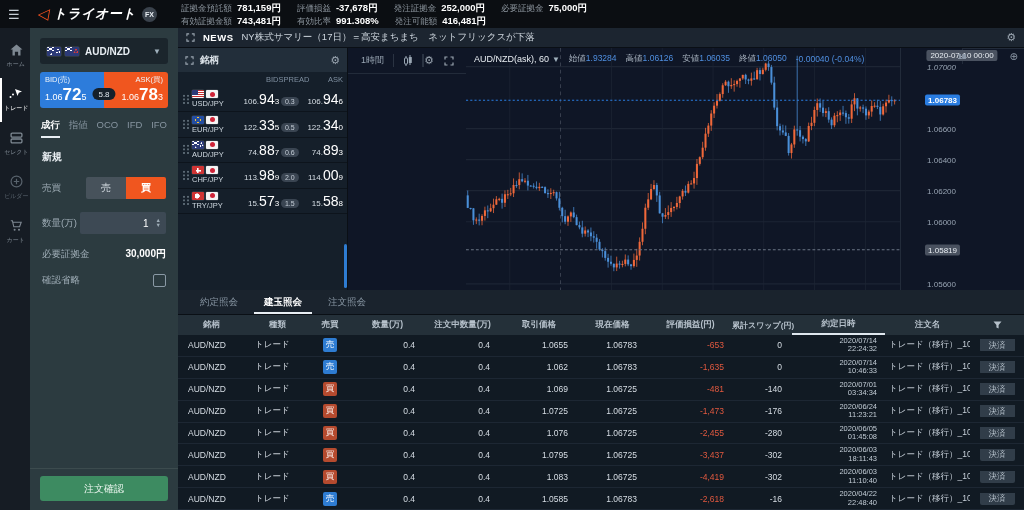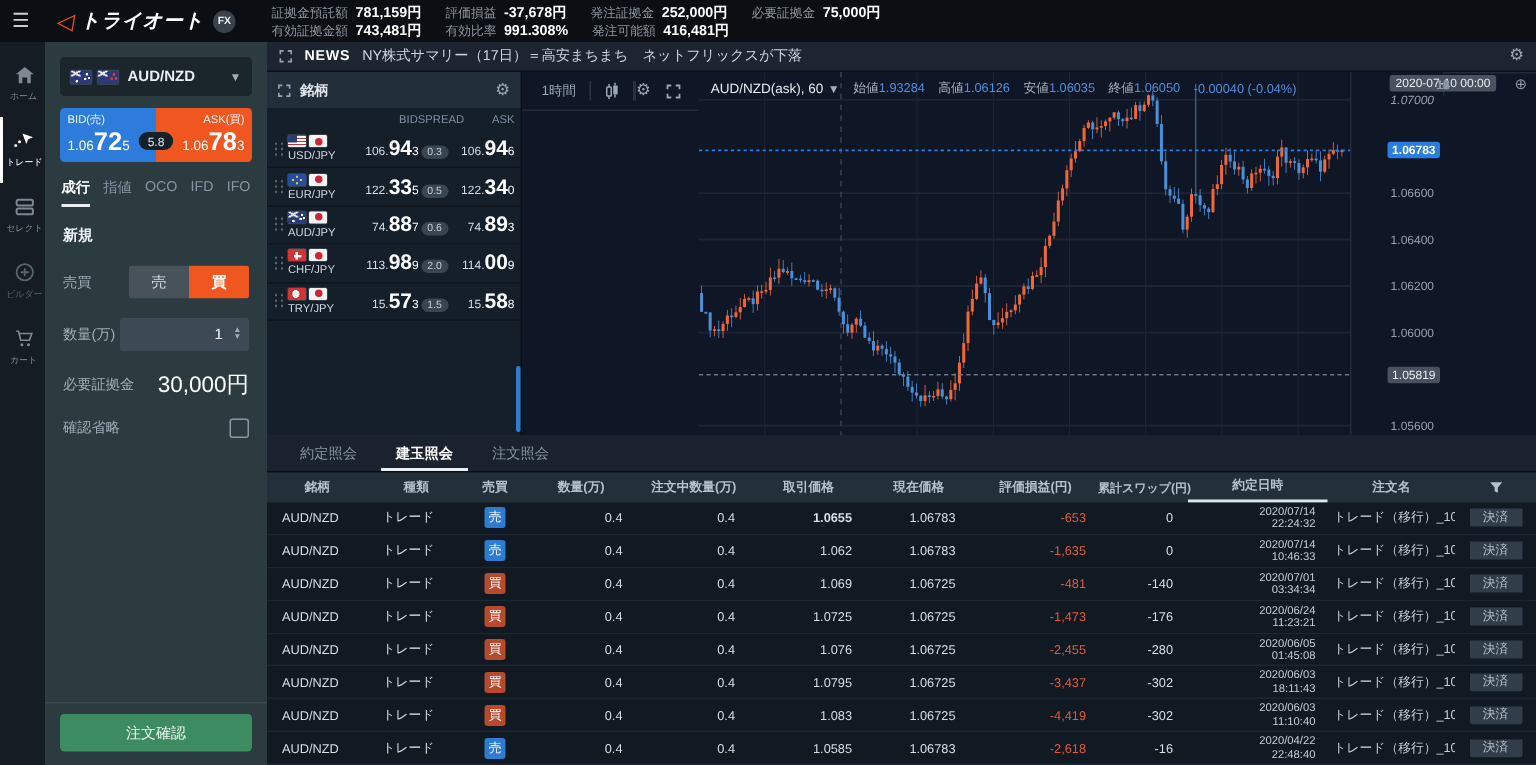--- a/index.html
+++ b/index.html
@@ -67,21 +67,21 @@
   .sec-label{font-size:10px;font-weight:bold;color:#eef3f7;margin:12px 12px 0}
   .form-row{display:flex;align-items:center;justify-content:space-between;margin:13px 12px 0}
   .f-lbl{font-size:9.5px;color:#9fadb6}
   .side-btns{display:flex;border-radius:2px;overflow:hidden}
   .btn-side{width:40px;height:22px;font-size:10px;display:flex;align-items:center;justify-content:center;cursor:pointer}
   .btn-sell{background:#47525b;color:#d7dee4}
   .btn-buy{background:#f0561f;color:#fff;font-weight:bold}
   .qty-box{width:86px;height:22px;background:#3d4954;border-radius:2px;display:flex;align-items:center;justify-content:flex-end;padding:0 5px;gap:7px;cursor:text}
   .qty-val{font-size:10px;color:#fff}
   .stepper{display:flex;flex-direction:column;color:#9fadb8;font-size:5.5px;line-height:5px;cursor:pointer}
-  .margin-val{font-size:15px;font-weight:normal;color:#fff}
+  .margin-val{font-size:10px;font-weight:bold;color:#fff}
   .checkbox{width:13px;height:13px;border:1px solid #8a99a5;border-radius:2px;background:transparent;cursor:pointer}
   .submit-wrap{position:absolute;bottom:0;left:0;right:0;border-top:1px solid #3c4b4e;padding:7px 10px 9px}
   .submit-btn{height:25px;background:#3d8b61;border-radius:3px;color:#eaf5ee;font-size:10px;display:flex;align-items:center;justify-content:center;cursor:pointer}
   
   .right{flex:1;display:flex;flex-direction:column;min-width:0}
   .news-bar{height:20px;background:#1c2530;display:flex;align-items:center;padding:0 8px;gap:8px;border-bottom:1px solid #0a0f15;flex:none}
   .news-label{font-size:9.5px;font-weight:bold;color:#fff;letter-spacing:.5px}
   .news-text{font-size:9.5px;color:#cdd5dd;flex:1;white-space:nowrap;overflow:hidden}
   .gear{color:#9aa5b0;font-size:11px;cursor:pointer;line-height:1}
   .icon-btn{cursor:pointer;display:flex;align-items:center}
@@ -97,21 +97,21 @@
   .wl-cols .ca{width:44px;text-align:right}
   .wl-row{height:25.4px;display:flex;align-items:center;border-bottom:1px solid #0d141c;padding:0 4px;cursor:pointer}
   .drag{width:8px;height:11px;background-image:radial-gradient(circle,#5a6873 .8px,transparent 1px);background-size:4px 3.6px;flex:none}
   .pair-cell{width:46px;display:flex;flex-direction:column;gap:1px;padding-left:2px}
   .pair-cell .flags{display:flex;gap:2px}
   .pair-cell .flag{width:12px;height:8px}
   .wl-name{font-size:7.5px;color:#cfd8e0;white-space:nowrap}
   .wl-bid,.wl-ask{width:46px;text-align:right;color:#fff;white-space:nowrap}
   .wl-ask{width:44px}
   .pp{font-size:8px;color:#d6dee5}
-  .pb{font-size:14px;font-weight:bold}
+  .pb{font-size:14px;font-weight:normal}
   .ps{font-size:8px}
   .wl-spread{width:22px;text-align:center}
   .wl-spread span{display:inline-block;background:#3a4552;color:#c4cdd7;font-size:7px;border-radius:6px;padding:1px 4px}
   .wl-scroll{position:absolute;right:0;top:196px;width:3px;height:44px;background:#2e7cd2;border-radius:2px;cursor:grab}
   
   .chart{flex:1;background:#0f1626;display:flex;flex-direction:row;min-width:0}
   .ch-toolbar{height:26px;display:flex;align-items:center;border-bottom:1px solid #222b3a;padding:0 4px;flex:none}
   .tb-item{font-size:9px;color:#9aa7b4;padding:0 9px;display:flex;align-items:center;gap:4px;cursor:pointer;height:100%}
   .tb-sep{width:1px;height:13px;background:#2a3342}
   .tb-right{margin-left:auto;display:flex;align-items:center;gap:10px;padding-right:8px}
@@ -816,21 +816,21 @@
           </div>
         <div class="pos-body" id="pos-body">
             <div class="prow">
               <span class="pc l" style="width: 67px;">AUD/NZD</span>
               <span class="pc l" style="width: 65px;">トレード</span>
               <span class="pc c" style="width: 40px;">
                 <span class="bdg sell">売</span>
               </span>
               <span class="pc r" style="width: 75px;">0.4</span>
               <span class="pc r" style="width: 75px;">0.4</span>
-              <span class="pc r" style="width: 78px; font-weight: bold;">1.0655</span>
+              <span class="pc r" style="width: 78px;">1.0655</span>
               <span class="pc r" style="width: 69px;">1.06783</span>
               <span class="pc r neg" style="width: 87px;">-653</span>
               <span class="pc r" style="width: 58px;">0</span>
               <span class="dt" style="width: 93px;">
                 <span>2020/07/14</span>
                 <span>22:24:32</span>
               </span>
               <span class="pc name-cell" style="width: 85px;">トレード（移行）_10</span>
               <span class="pc c" style="width: 54px;"><span class="act-btn">決済</span></span>
             </div>

